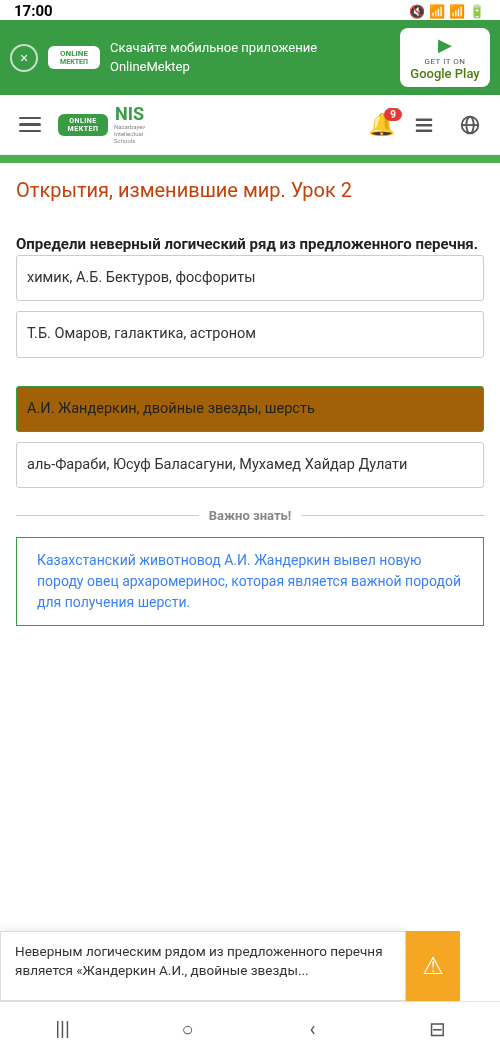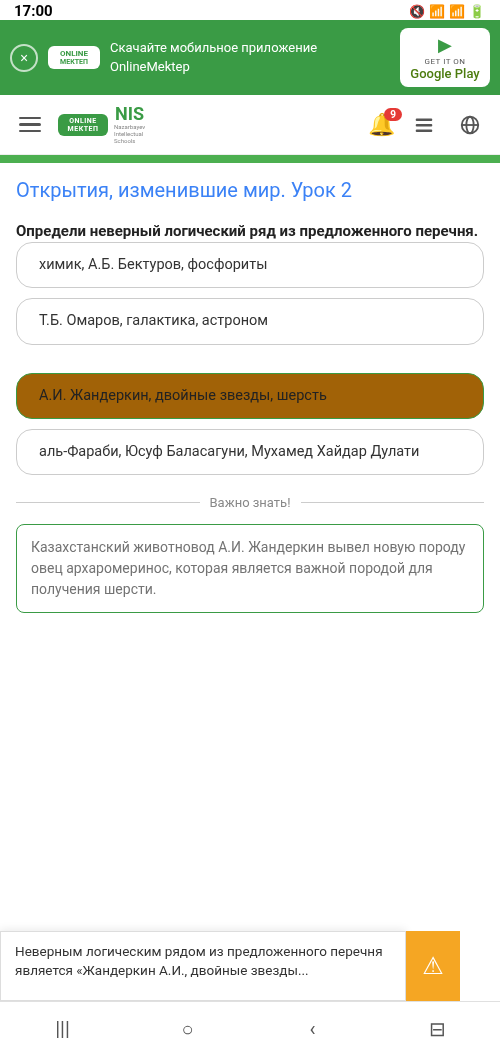--- a/index.html
+++ b/index.html
@@ -233,77 +233,78 @@
     }
 
     
     .main-content {
       padding: 14px 16px 0 16px;
     }
 
     .page-title {
       font-size: 20px;
       font-weight: 400;
-      color: #3b82f6;
-      margin-bottom: 18px;
+      color: #c2410c;
+      margin-bottom: 31px;
       line-height: 1.3;
     }
 
     .question-text {
       font-size: 15px;
       font-weight: bold;
       color: #222;
       margin-bottom: 0;
       line-height: 1.4;
     }
 
     
     .answer-option {
       border: 1.5px solid #ccc;
-      border-radius: 16px;
-      padding: 12px 22px;
+      border-radius: 3px;
+      padding: 12px 10px;
       margin-bottom: 10px;
       font-size: 14.5px;
       color: #333;
       cursor: pointer;
       background: #fff;
       line-height: 1.4;
     }
     .answer-option.selected {
       border-color: #3a9b45;
       background: #a16207;
       color: #222;
       margin-top: 28px;
     }
 
     
     .divider-label {
       display: flex;
       align-items: center;
       margin: 20px 0 14px 0;
       gap: 10px;
+      font-weight: bold;
     }
     .divider-line {
       flex: 1;
       height: 1px;
       background: #ccc;
     }
     .divider-text {
       font-size: 13px;
       color: #888;
       white-space: nowrap;
     }
 
     
     .info-box {
       border: 1.5px solid #3a9b45;
-      border-radius: 8px;
-      padding: 12px 14px;
+      border-radius: 0;
+      padding: 12px 20px;
       font-size: 14px;
-      color: #737373;
+      color: #3b82f6;
       line-height: 1.5;
       background: #fff;
       margin-bottom: 4px;
     }
 
     
     .bottom-notification {
       position: fixed;
       bottom: 54px;
       left: 0;

